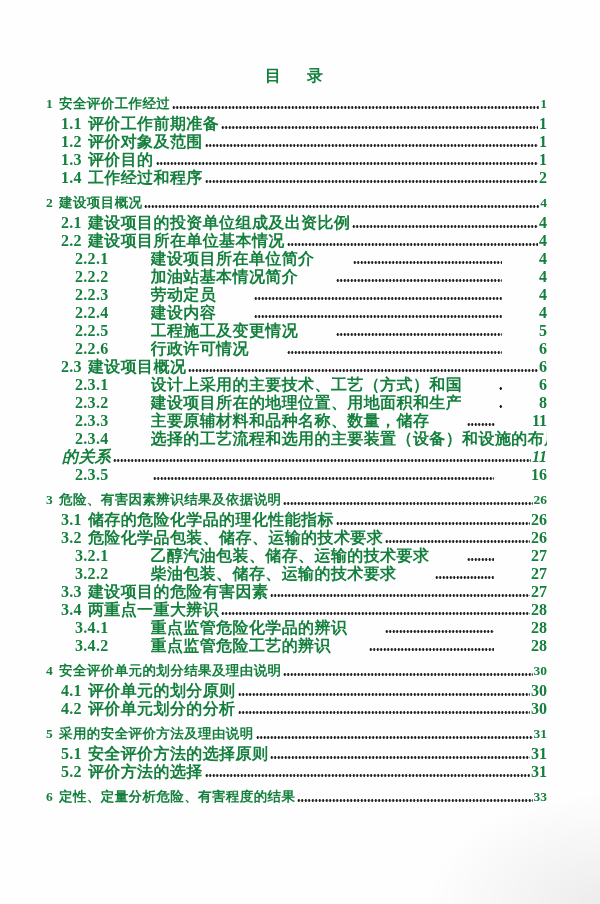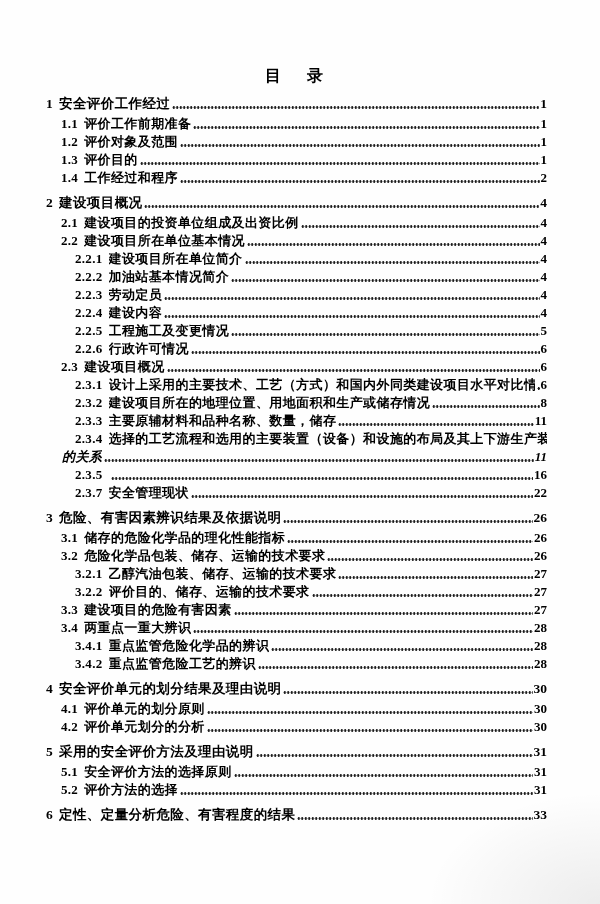--- a/index.html
+++ b/index.html
@@ -7,21 +7,21 @@
     padding: 0;
     background: #ffffff;
   }
   .scan-page {
     position: relative;
     width: 600px;
     height: 904px;
     background: #fefefe;
     overflow: hidden;
     font-family: "Liberation Serif", "DejaVu Serif", serif;
-    color: #000000;
+    color: #15803d;
   }
   
   .scan-page::after {
     content: "";
     position: absolute;
     right: 0;
     bottom: 0;
     width: 170px;
     height: 110px;
     background: radial-gradient(ellipse at 100% 100%, rgba(0,0,0,0.07), rgba(0,0,0,0.0) 72%);
@@ -42,40 +42,40 @@
     margin: 0 0 9px 0;
   }
   .toc-list {
     width: 100%;
   }
   .row {
     display: flex;
     align-items: baseline;
     line-height: 18px;
     font-weight: bold;
-    font-size: 13px;
+    font-size: 16px;
     white-space: nowrap;
   }
   .row .num  { flex: 0 0 auto; margin-right: 6px; letter-spacing: 0.3px; }
   .row .ttl  { flex: 0 1 auto; overflow: hidden; letter-spacing: 0.4px; }
   .row .dots {
     flex: 1 1 0;
     min-width: 3px;
     align-self: flex-end;
     height: 5px;
     margin: 0 1px 3px 2px;
     background-image: radial-gradient(circle, #1c1c1c 1.05px, rgba(0,0,0,0) 1.45px);
     background-size: 3.5px 5px;
     background-repeat: repeat-x;
     background-position: 0 50%;
   }
   .row .pg   { flex: 0 0 auto; letter-spacing: 0; }
   .lvl1 { margin-top: 7px; margin-bottom: 2px; font-size: 13.5px; }
   .lvl2 { padding-left: 15px; }
-  .lvl3 { padding-left: 29px; }
+  .lvl3 { padding-left: 29px; gap: 36px; }
   .cont { padding-left: 16px; font-style: italic; }
 </style>
 </head>
 <body>
 
 <div class="scan-page">
   <div class="content">
     <h1 class="doc-title">目　录</h1>
     <div class="toc-list" id="toc-list">
         <div class="row lvl1">
@@ -193,26 +193,20 @@
         <div class="row cont">
           <span class="ttl">的关系</span>
           <span class="dots"></span>
           <span class="pg">11</span>
         </div>
         <div class="row lvl3">
           <span class="num">2.3.5</span>
           <span class="dots"></span>
           <span class="pg">16</span>
         </div>
-        <div class="row lvl3">
-          <span class="num">2.3.7</span>
-          <span class="ttl">安全管理现状</span>
-          <span class="dots"></span>
-          <span class="pg">22</span>
-        </div>
         <div class="row lvl1">
           <span class="num">3</span>
           <span class="ttl">危险、有害因素辨识结果及依据说明</span>
           <span class="dots"></span>
           <span class="pg">26</span>
         </div>
         <div class="row lvl2">
           <span class="num">3.1</span>
           <span class="ttl">储存的危险化学品的理化性能指标</span>
           <span class="dots"></span>
@@ -225,21 +219,21 @@
           <span class="pg">26</span>
         </div>
         <div class="row lvl3">
           <span class="num">3.2.1</span>
           <span class="ttl">乙醇汽油包装、储存、运输的技术要求</span>
           <span class="dots"></span>
           <span class="pg">27</span>
         </div>
         <div class="row lvl3">
           <span class="num">3.2.2</span>
-          <span class="ttl">评价目的、储存、运输的技术要求</span>
+          <span class="ttl">柴油包装、储存、运输的技术要求</span>
           <span class="dots"></span>
           <span class="pg">27</span>
         </div>
         <div class="row lvl2">
           <span class="num">3.3</span>
           <span class="ttl">建设项目的危险有害因素</span>
           <span class="dots"></span>
           <span class="pg">27</span>
         </div>
         <div class="row lvl2">

